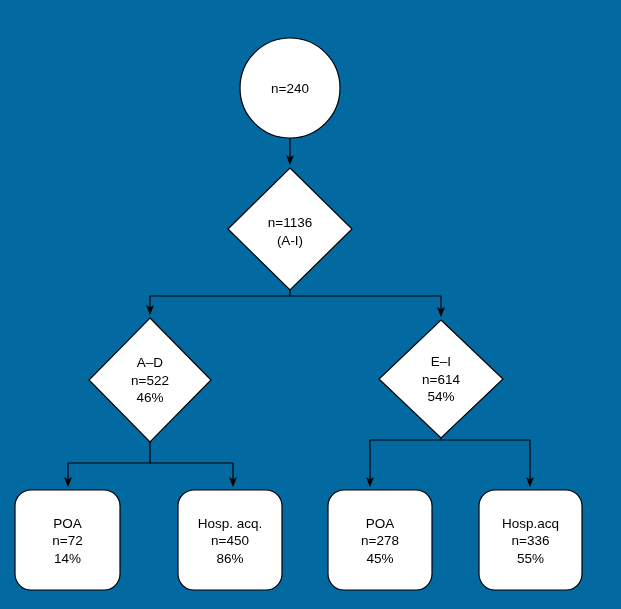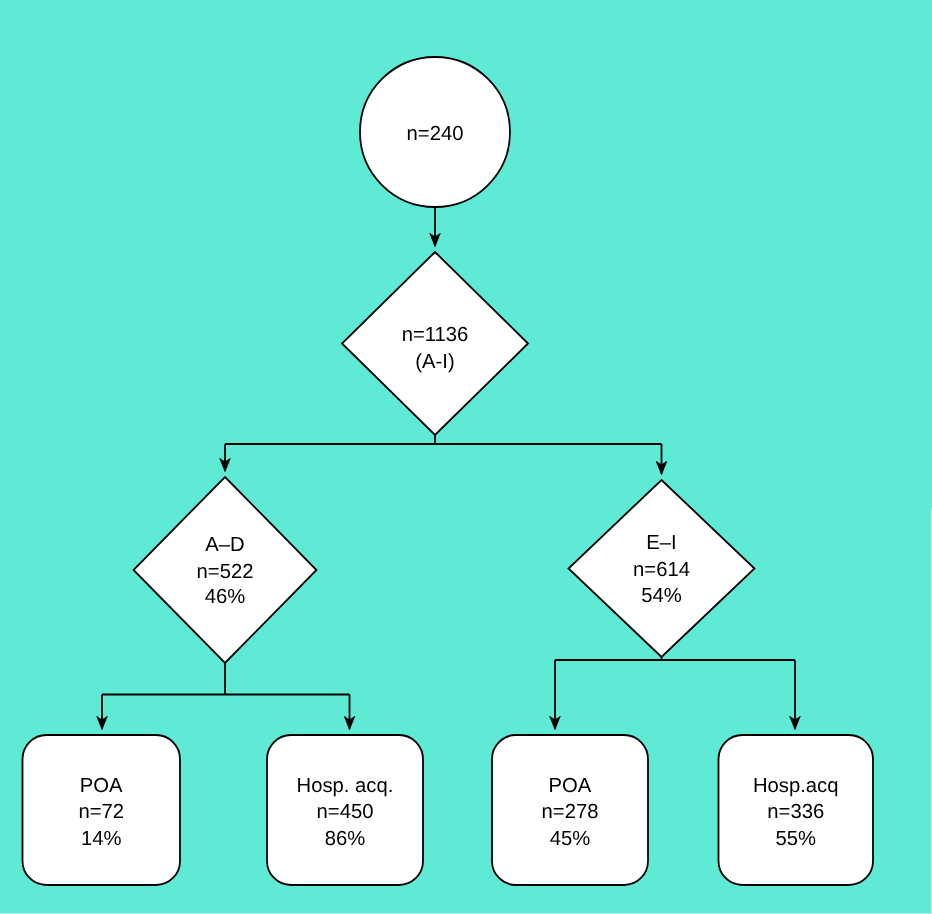--- a/index.html
+++ b/index.html
@@ -4,21 +4,21 @@
 <style>
   html, body {
     margin: 0;
     padding: 0;
     background: #ffffff;
   }
   .stage {
     position: relative;
     width: 621px;
     height: 609px;
-    background: #5eead4;
+    background: #0369a1;
     overflow: hidden;
   }
   svg text {
     font-family: "Liberation Sans", sans-serif;
     font-size: 13.5px;
     fill: #000000;
     text-anchor: middle;
   }
   svg .shape {
     fill: #ffffff;

